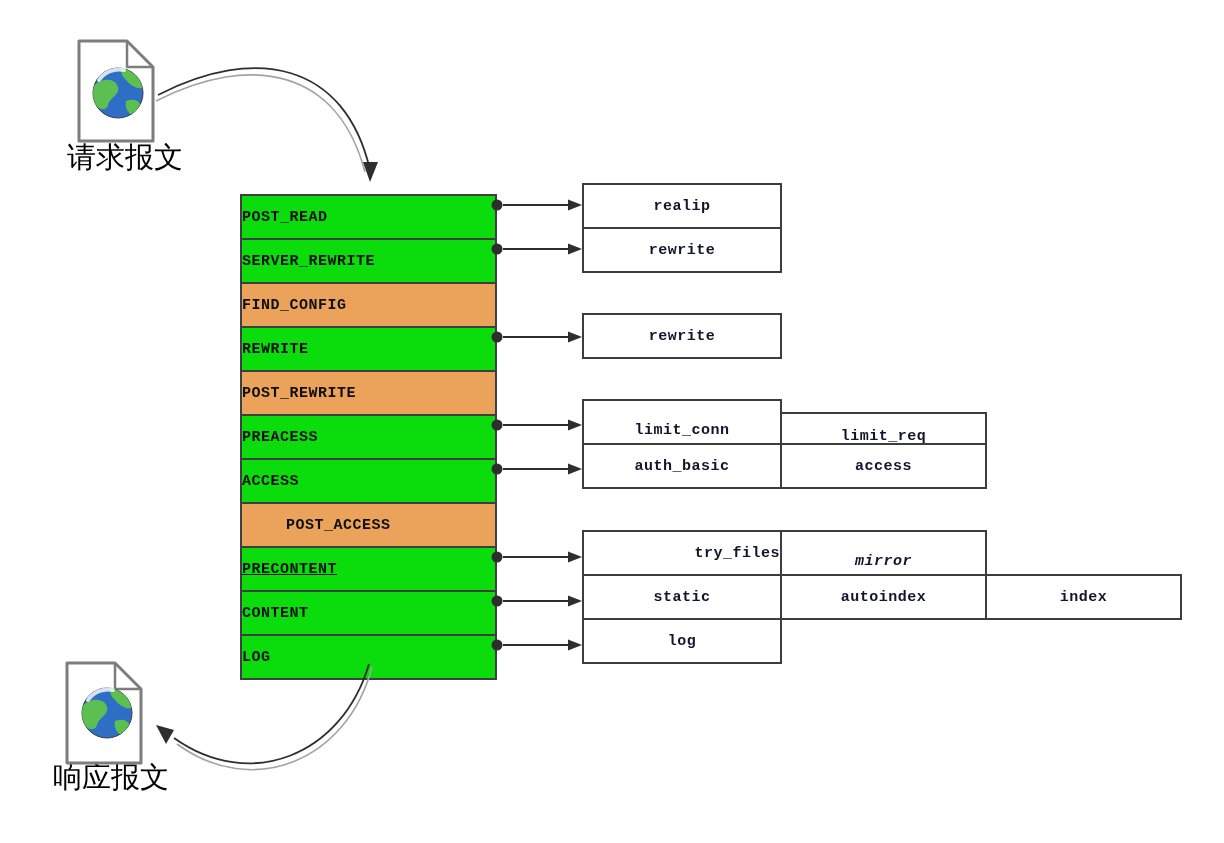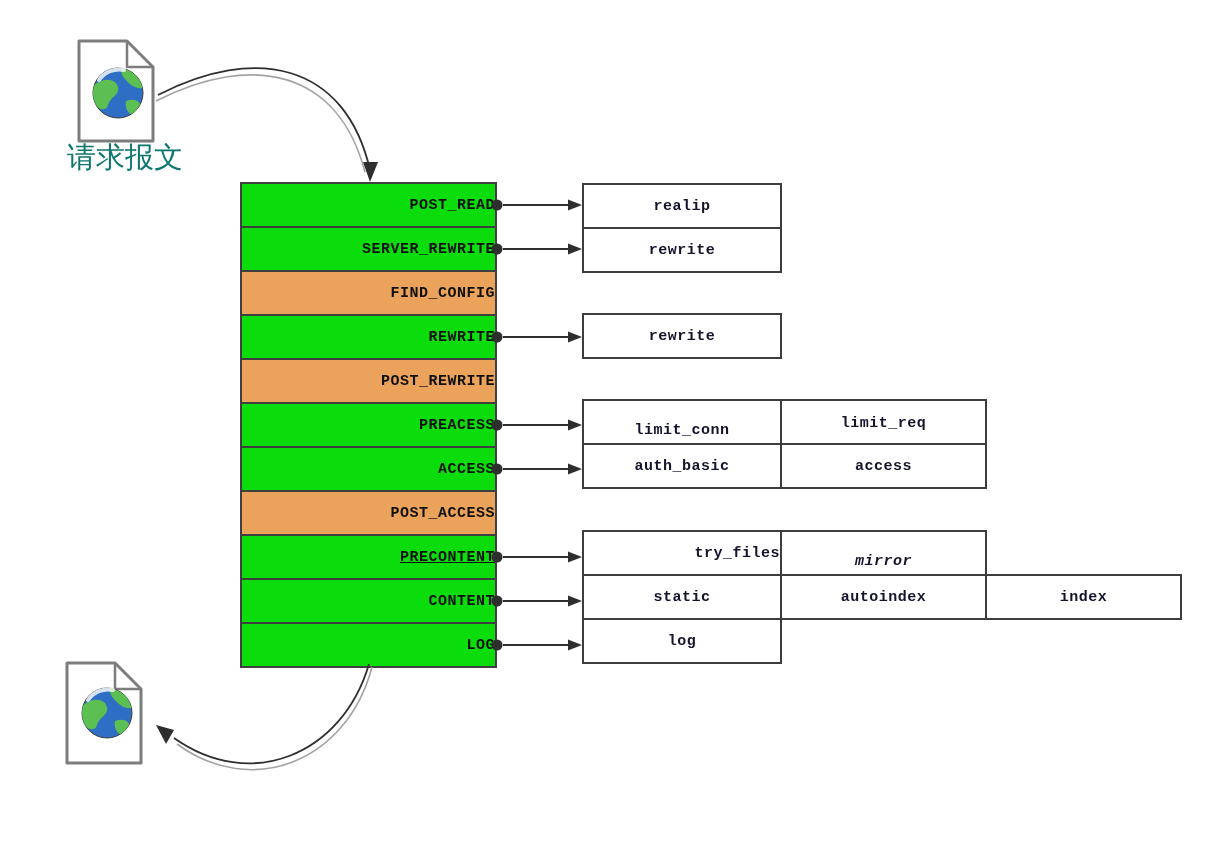--- a/index.html
+++ b/index.html
@@ -10,38 +10,38 @@
     font-family:"Liberation Mono","DejaVu Sans Mono",monospace;
     overflow:hidden;
   }
   #overlay {
     position:absolute; left:0; top:0; width:1224px; height:843px;
     pointer-events:none; z-index:3;
   }
   .phase-row {
     position:absolute; box-sizing:border-box;
     border:2px solid var(--phase_border);
-    display:flex; align-items:center; justify-content:flex-end;
+    display:flex; align-items:center; justify-content:flex-start;
     font-weight:bold; font-size:15px; letter-spacing:0.5px;
-    color:var(--phase_text); z-index:1;
+    color:var(--phase_text); z-index:1;margin-top:12px;
   }
   .phase-row.green {background:var(--phase_green);}
   .phase-row.orange {background:var(--phase_orange);}
   .module-cell {
     position:absolute; box-sizing:border-box;
     border:2px solid var(--module_border);
     background:var(--module_bg);
     display:flex; align-items:center; justify-content:center;
     font-weight:bold; font-size:15px; letter-spacing:0.5px;
     color:var(--module_text); z-index:1;
   }
   .doc-label {
     position:absolute; z-index:2;
     font-family:"DejaVu Sans","Liberation Sans",sans-serif;
-    font-size:29px; line-height:1.1; color:#0f766e;
+    font-size:29px; line-height:1.1; color:#000000;
     text-align:center; white-space:nowrap;
   }
 </style>
 </head>
 <body>
 
 <div id="canvas" style="--background: #ffffff; --phase_green: #0bdc0b; --phase_orange: #eba35c; --phase_border: #3f3f3f; --phase_text: #101010; --module_border: #3d3d3d; --module_bg: #ffffff; --module_text: #14142d; --arrow: #2e2e2e; --arrow_shadow: #a3a3a3; --page_border: #7d7d7d; --globe_ocean: #2f6ec5; --globe_land: #5cbf52;">
 
   <svg id="overlay" viewBox="0 0 1224 843" xmlns="http://www.w3.org/2000/svg">
     <defs>
@@ -142,21 +142,21 @@
       </div>
       <div class="phase-row orange" style="left: 240px; top: 358px; width: 257px; height: 46px;">
         <span>POST_REWRITE</span>
       </div>
       <div class="phase-row green" style="left: 240px; top: 402px; width: 257px; height: 46px;">
         <span>PREACESS</span>
       </div>
       <div class="module-cell" style="left: 582px; width: 200px; top: 399px; height: 63px;">
         <span>limit_conn</span>
       </div>
-      <div class="module-cell" style="left: 780px; width: 207px; top: 399px; height: 48px; text-align: right;">
+      <div class="module-cell" style="left: 780px; width: 207px; top: 412px; height: 48px; text-align: right;">
         <span>limit_req</span>
       </div>
       <div class="phase-row green" style="left: 240px; top: 446px; width: 257px; height: 46px;">
         <span>ACCESS</span>
       </div>
       <div class="module-cell" style="left: 582px; width: 200px; top: 443px; height: 46px;">
         <span>auth_basic</span>
       </div>
       <div class="module-cell" style="left: 780px; width: 207px; top: 443px; height: 46px;">
         <span>access</span>
@@ -188,13 +188,14 @@
       <div class="phase-row green" style="left: 240px; top: 622px; width: 257px; height: 46px;">
         <span>LOG</span>
       </div>
       <div class="module-cell" style="left: 582px; width: 200px; top: 618px; height: 46px;">
         <span>log</span>
       </div>
     </div>
 
   <div class="doc-label" style="left:60px; top:142px; width:130px;">请求报文</div>
 
+  <div class="doc-label" style="left:46px; top:762px; width:130px;">响应报文</div>
 </div>
 
 </body></html>

